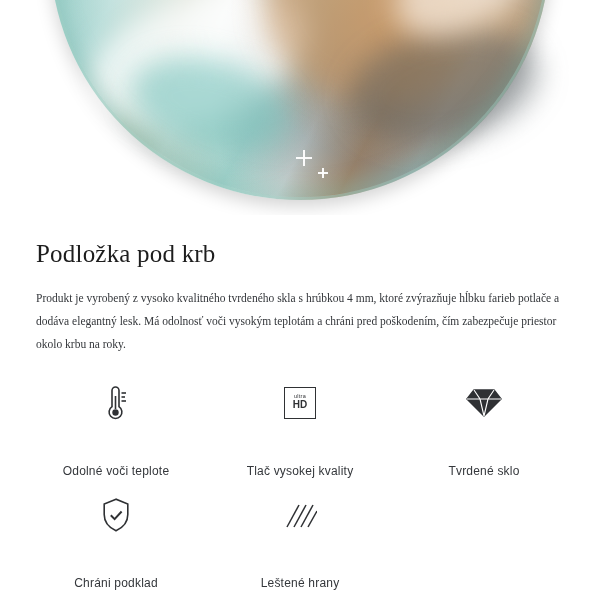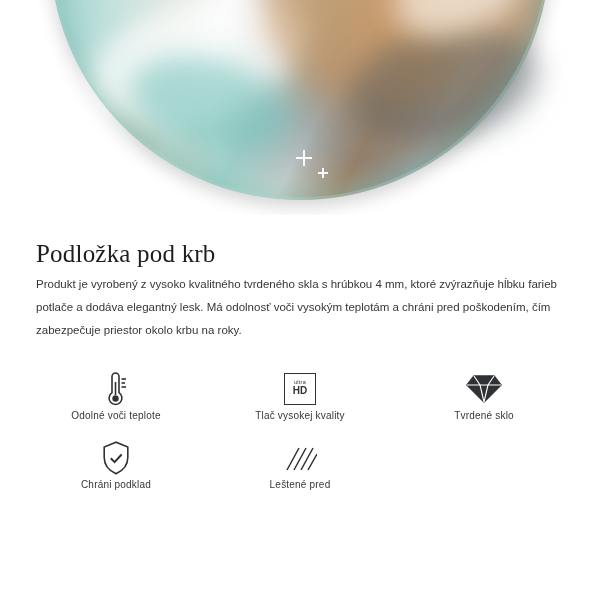--- a/index.html
+++ b/index.html
@@ -101,56 +101,58 @@
   
   .content {
     padding: 22px 36px 0 36px;
   }
   .headline {
     font-family: "Liberation Serif", serif;
     font-size: 25px;
     line-height: 1.34;
     color: #1d1d1d;
     font-weight: 400;
-    margin: 0 0 2px 0;
+    margin: 0 0 16px 0;
     letter-spacing: 0.2px;
   }
   .headline .l2 { display: block; }
   .paragraph {
-    font-family: Liberation Sans, sans-serif;
+    font-family: Liberation Serif, serif;
     font-size: 11.5px;
     line-height: 2.0;
     color: #33363a;
     margin: 0;
     max-width: 540px;
   }
 
   
   .features {
     margin-top: 26px;
     display: grid;
     grid-template-columns: repeat(3, 1fr);
     grid-row-gap: 16px;
     padding: 0 24px;
   }
   .feature {
     display: flex;
     flex-direction: column;
     align-items: center;
     justify-content: flex-start;
+    gap: 30px;
   }
   .feature-icon {
     height: 42px;
     display: flex;
     align-items: center;
     justify-content: center;
     color: #2f3134;
   }
   .feature-label {
-    font-size: 10px;
+    margin-top: 10px;
+    font-size: 12px;
     color: #34373b;
     text-align: right;
     letter-spacing: 0.2px;
   }
   .ultrahd {
     width: 30px; height: 30px;
     border: 1.6px solid #2f3134;
     display: flex;
     flex-direction: column;
     align-items: center;
@@ -237,18 +239,18 @@
 
     <div class="feature">
       <div class="feature-icon">
         <svg width="34" height="32" viewBox="0 0 34 32" fill="none" stroke="#2f3134" stroke-width="1.5">
           <line x1="4" y1="28" x2="16" y2="6"></line>
           <line x1="11" y1="28" x2="23" y2="6"></line>
           <line x1="18" y1="28" x2="30" y2="6"></line>
           <line x1="25" y1="28" x2="34" y2="12"></line>
         </svg>
       </div>
-      <div class="feature-label">Leštené pred</div>
+      <div class="feature-label">Leštené hrany</div>
     </div>
 
 
   </div>
 </div>
 
 </body></html>

